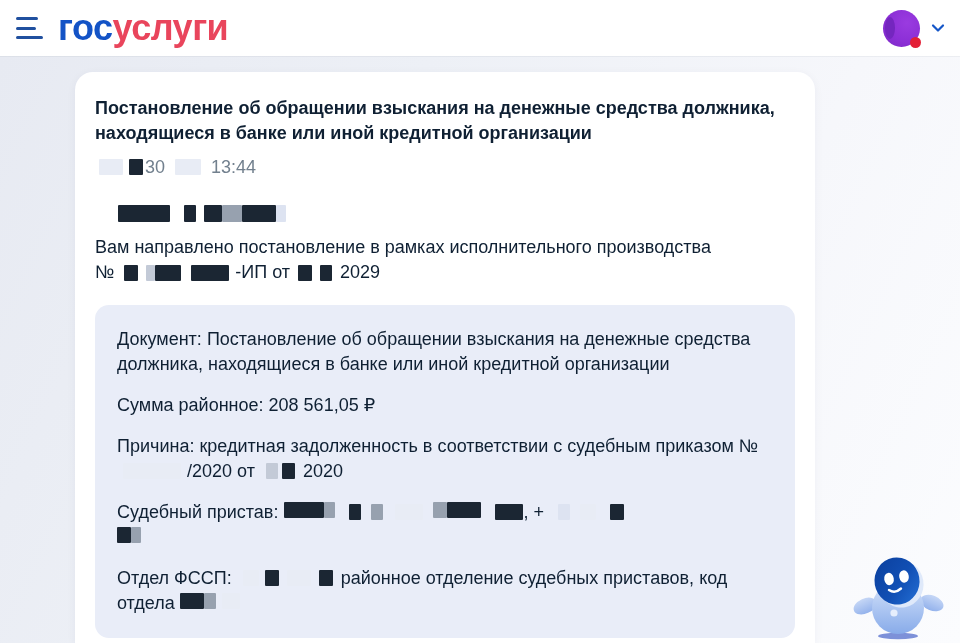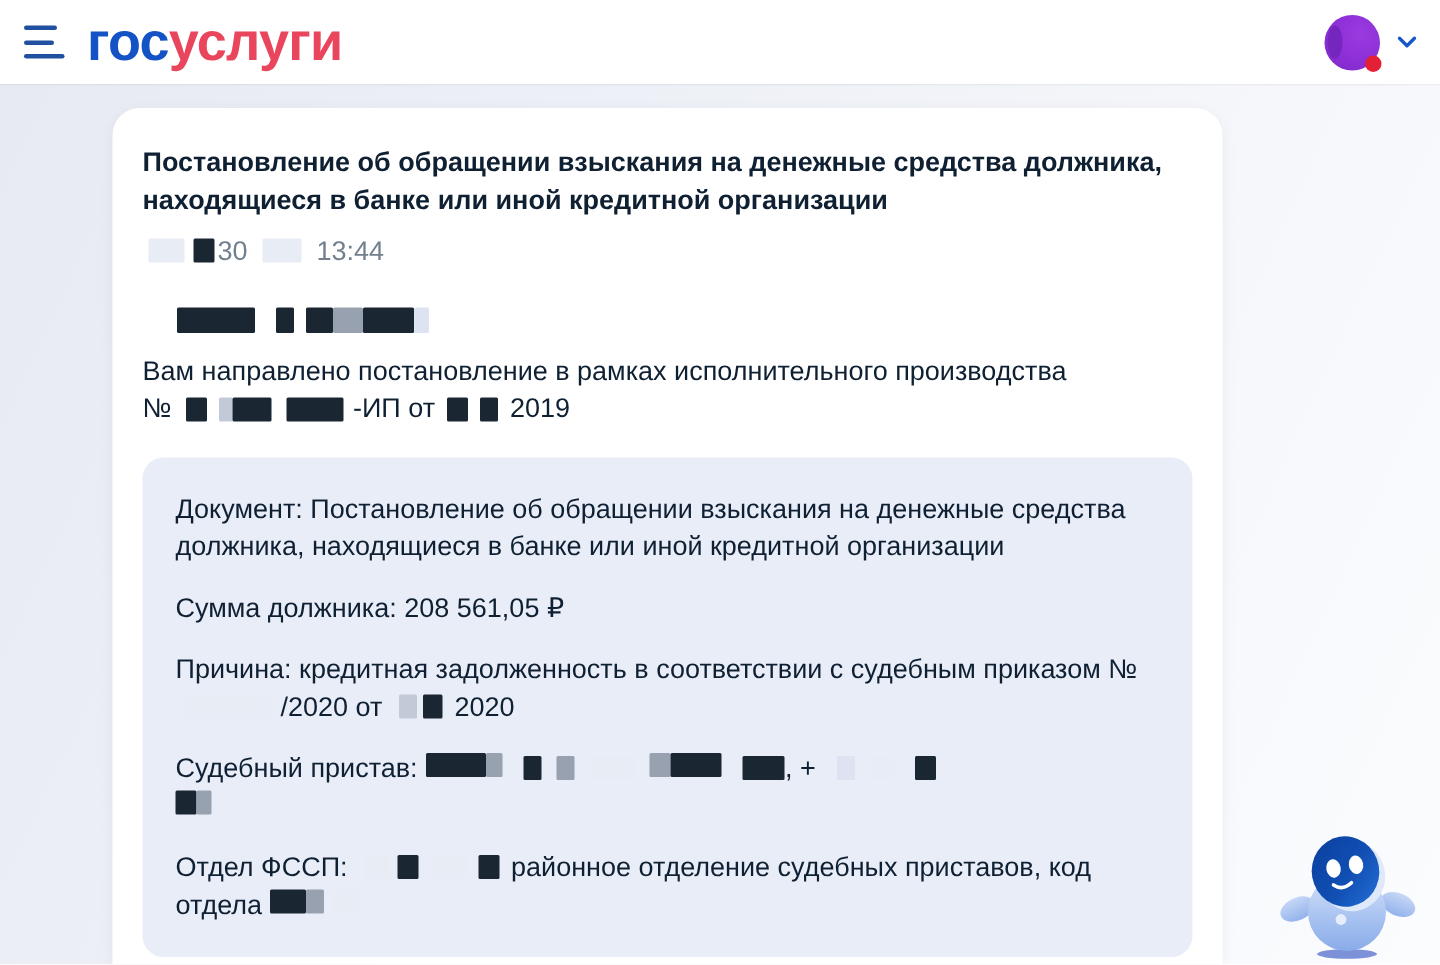--- a/index.html
+++ b/index.html
@@ -102,27 +102,27 @@
         <span>№</span>
         <span class="rd" style="width:14px;margin:0 8px 0 10px;"></span>
         <span class="rgroup">
             <span class="rd lgray" style="width:9px;"></span>
             <span class="rd" style="width:26px;"></span>
           </span>
         <span class="rd" style="width:38px;margin:0 6px 0 10px;"></span>
         <span>-ИП от</span>
         <span class="rd" style="width:14px;margin:0 8px;"></span>
         <span class="rd" style="width:12px;margin-right:8px;"></span>
-        <span>2019</span>
+        <span>2029</span>
       </div>
 
       <div class="info">
         <p><span class="lbl">Документ:</span> <span>Постановление об обращении взыскания на денежные средства должника, находящиеся в банке или иной кредитной организации</span></p>
 
-        <p><span class="lbl">Сумма должника:</span> <span>208 561,05 ₽</span></p>
+        <p><span class="lbl">Сумма районное:</span> <span>208 561,05 ₽</span></p>
 
         <p><span class="lbl">Причина:</span> <span>кредитная задолженность в соответствии с судебным приказом №</span><span class="rd faint" style="width:58px;margin:0 6px;"></span><span>/2020 от</span> <span class="rd lgray" style="width:12px;margin:0 4px 0 6px;"></span><span class="rd" style="width:13px;margin-right:8px;"></span><span>2020</span></p>
 
         <p><span class="lbl">Судебный пристав:</span><span class="rgroup" style="margin-left:6px;">
               <span class="rd" style="width:40px;"></span>
               <span class="rd gray" style="width:11px;"></span>
             </span><span class="rd" style="width:12px;margin-left:14px;"></span><span class="rd gray" style="width:12px;margin-left:10px;"></span><span class="rd faint" style="width:28px;margin-left:12px;"></span><span class="rgroup" style="margin-left:10px;">
               <span class="rd gray" style="width:14px;"></span>
               <span class="rd" style="width:34px;"></span>
             </span><span class="rd" style="width:28px;margin-left:14px;"></span><span>, +</span><span class="rd pale" style="width:12px;margin-left:14px;"></span><span class="rd faint" style="width:16px;margin-left:10px;"></span><span class="rd" style="width:14px;margin-left:14px;"></span><br>

